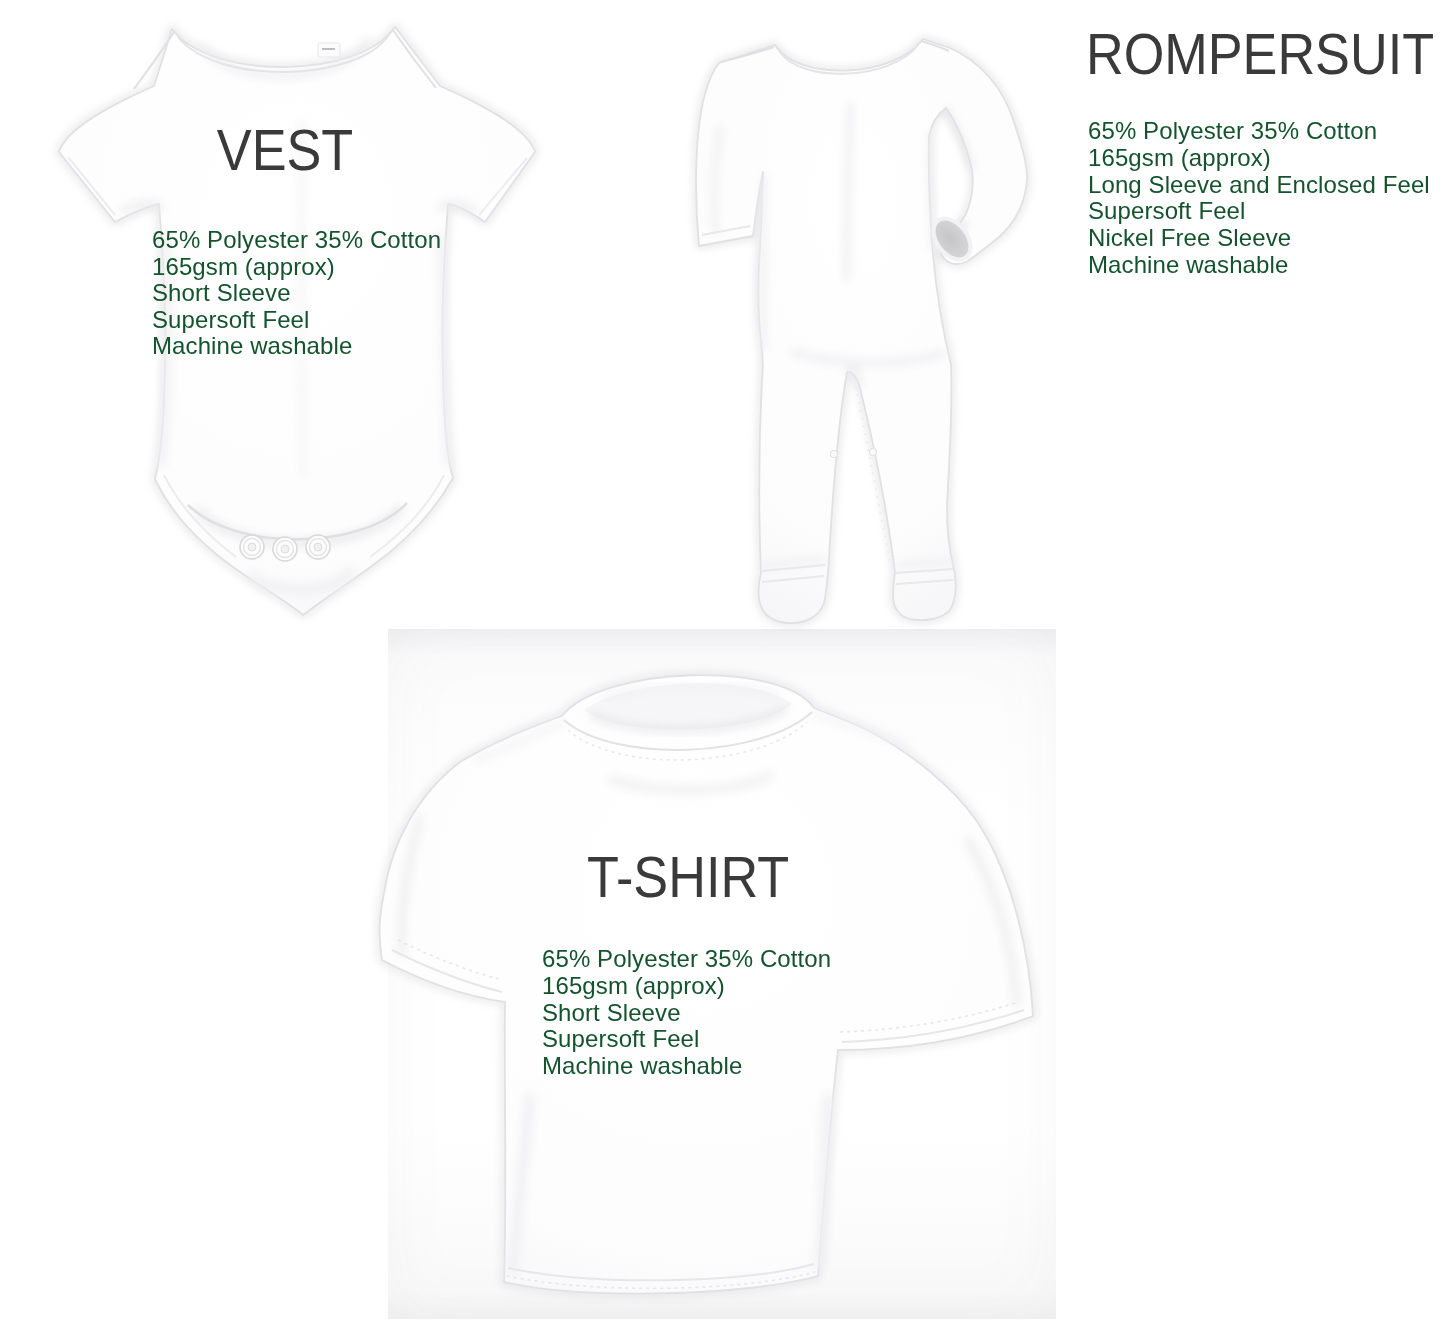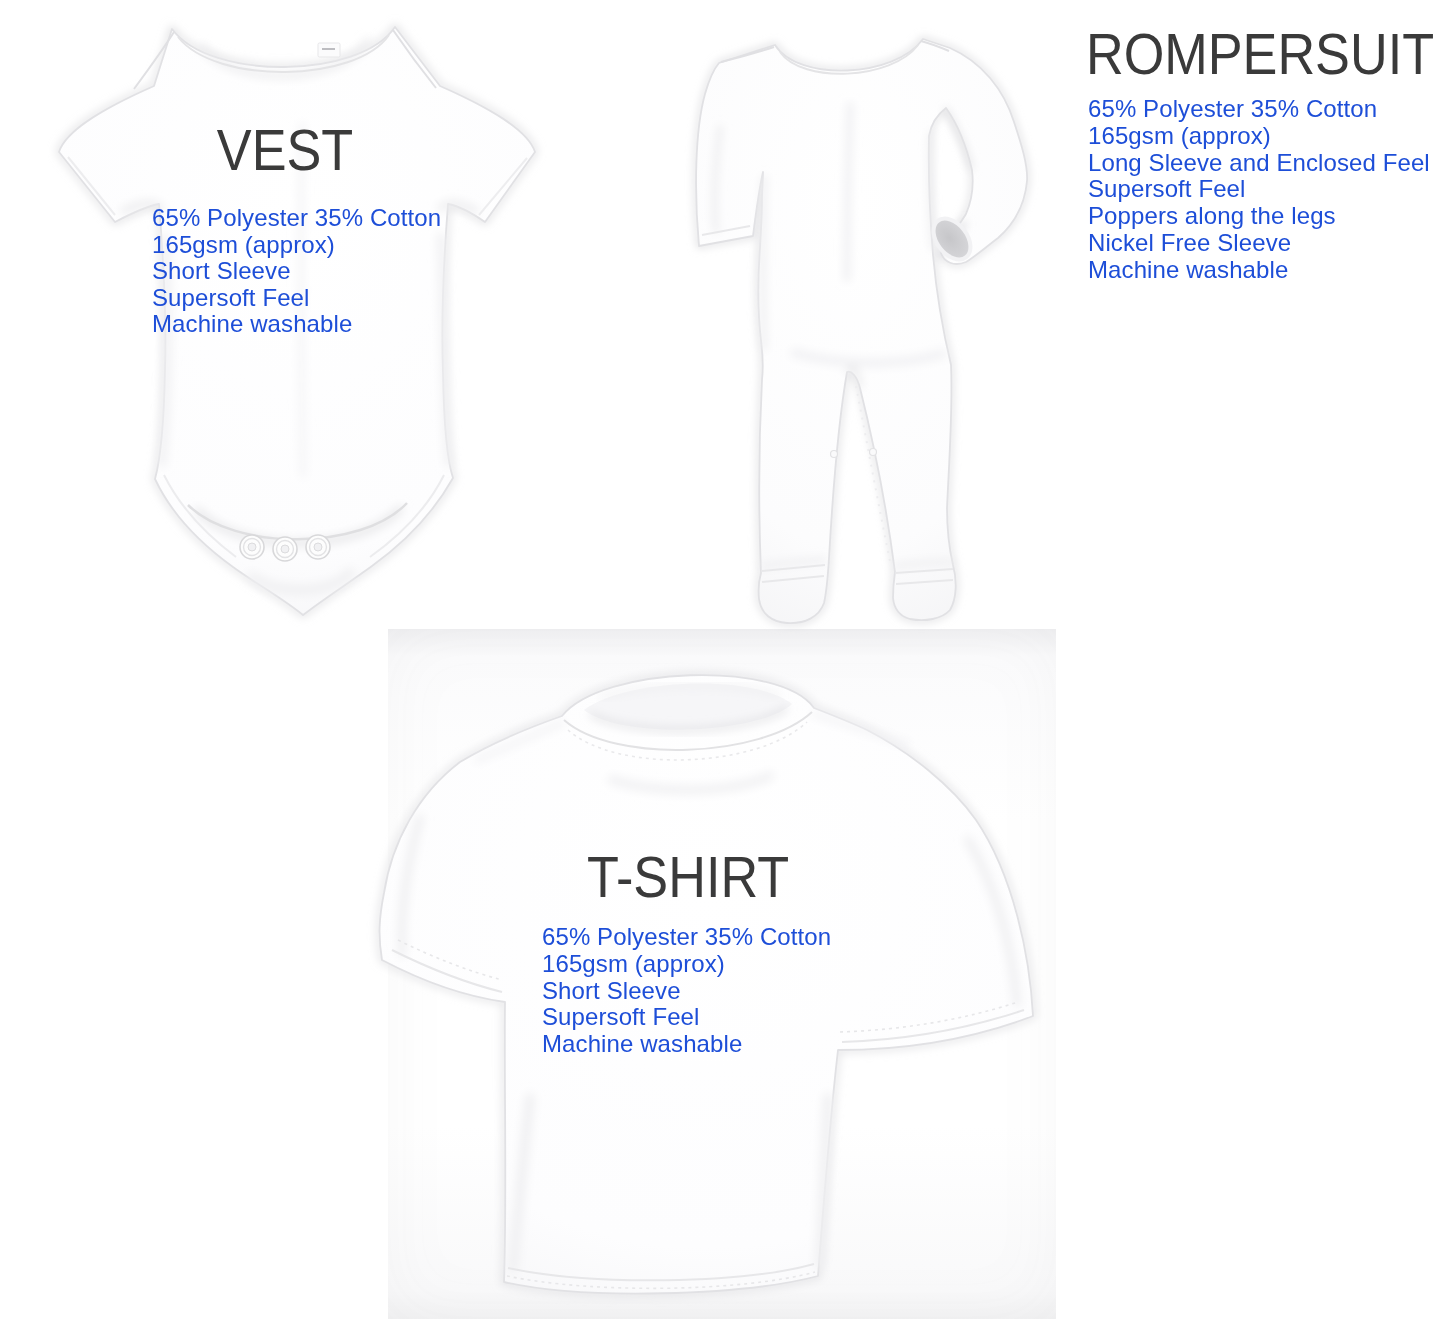--- a/index.html
+++ b/index.html
@@ -22,21 +22,21 @@
   .title{
     position:absolute;z-index:2;
     font-size:58px;line-height:1.1;color:#3a3a3a;
     white-space:nowrap;transform:scaleX(0.9);
   }
   #vest-title{left:135px;top:118px;width:300px;text-align:center;}
   #tshirt-title{left:538px;top:845px;width:300px;text-align:center;}
   #romper-title{left:1086px;top:22px;transform-origin:0 50%;}
   .specs{
     position:absolute;z-index:2;
-    font-size:24px;color:#1d4ed8;letter-spacing:0.1px;
+    font-size:24px;color:#14532d;letter-spacing:0.1px;margin-top:22px;
   }
   #vest-specs{left:152px;top:205px;line-height:26.6px;}
   #romper-specs{left:1088px;top:96px;line-height:26.8px;}
   #tshirt-specs{left:542px;top:924px;line-height:26.8px;}
   .spec-line{white-space:nowrap;}
 </style>
 </head>
 <body>
 
 <div class="sheet">
@@ -177,21 +177,20 @@
         <circle cx="174" cy="436" r="3.5" fill="#fafafb" stroke="#e2e2e4" stroke-width="1.2"></circle>
         <circle cx="213" cy="434" r="3.5" fill="#fafafb" stroke="#e2e2e4" stroke-width="1.2"></circle>
       </g>
     </svg>
     <h1 class="title" id="romper-title" style="margin:0;font-weight:normal;">ROMPERSUIT</h1>
     <div class="specs" id="romper-specs">
       <div class="spec-line">65% Polyester 35% Cotton</div>
       <div class="spec-line">165gsm (approx)</div>
       <div class="spec-line">Long Sleeve and Enclosed Feel</div>
       <div class="spec-line">Supersoft Feel</div>
-      <div class="spec-line">Poppers along the legs</div>
       <div class="spec-line">Nickel Free Sleeve</div>
       <div class="spec-line">Machine washable</div>
     </div>
   </section>
 
   
   <section>
     <div class="photo-bg"></div>
     <svg id="tshirt-svg" class="garment-svg" viewBox="0 0 700 700" xmlns="http://www.w3.org/2000/svg">
       <defs>

